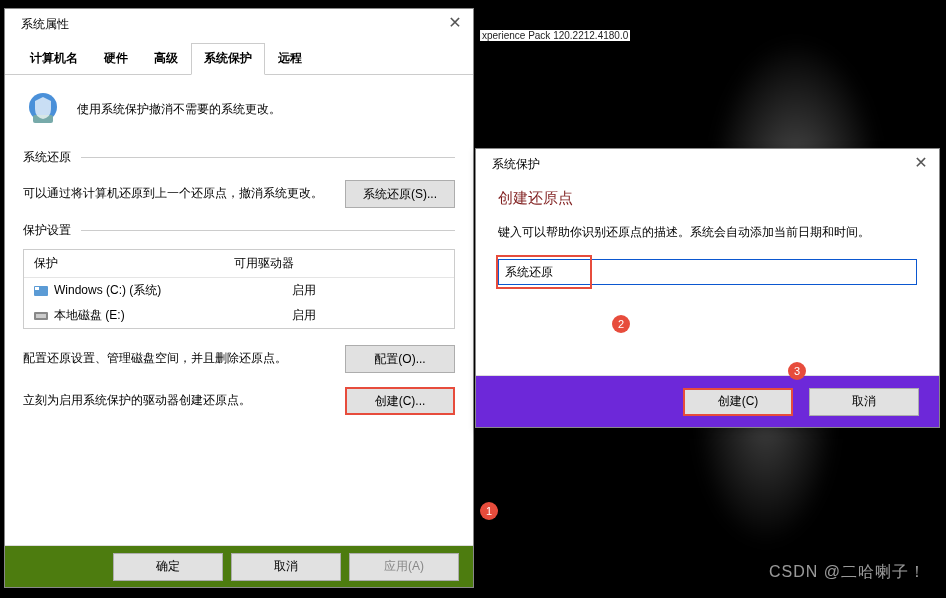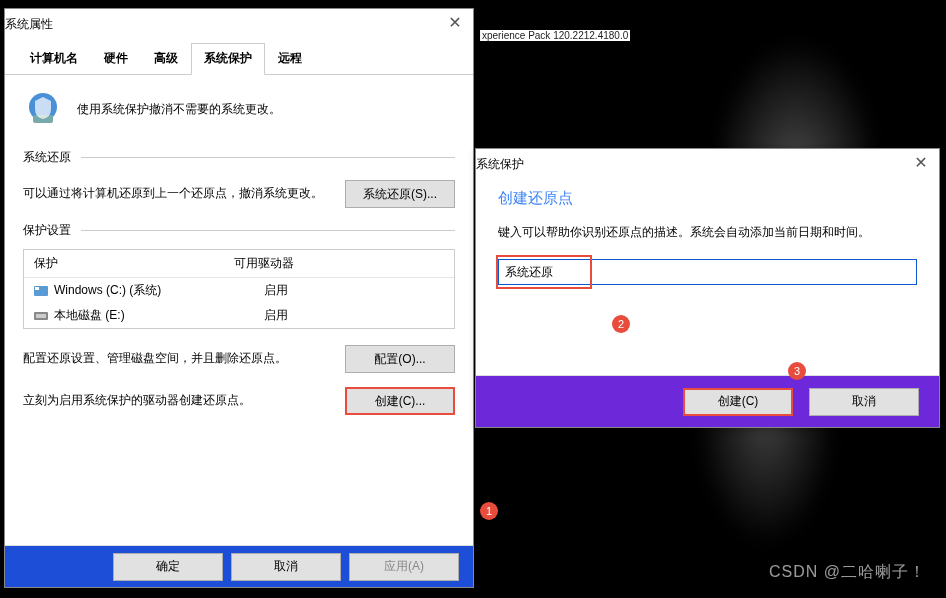--- a/index.html
+++ b/index.html
@@ -5,21 +5,21 @@
   * { box-sizing: border-box; font-family: "Microsoft YaHei", "Segoe UI", sans-serif; }
   body { margin: 0; width: 946px; height: 598px; background: #000; position: relative; overflow: hidden; }
   .smoke { position: absolute; right: 0; top: 0; width: 300px; height: 598px; background: radial-gradient(ellipse 120px 200px at 50% 30%, rgba(255,255,255,0.3), transparent 70%), radial-gradient(ellipse 100px 180px at 40% 70%, rgba(255,255,255,0.25), transparent 70%); filter: blur(8px); }
   .exp-text { position: absolute; left: 480px; top: 30px; color: #222; font-size: 10px; background: #fff; padding: 0 2px; }
   .watermark { position: absolute; right: 20px; bottom: 15px; color: rgba(255,255,255,0.6); font-size: 16px; letter-spacing: 1px; }
 
   .win { position: absolute; background: #fff; border: 1px solid #888; box-shadow: 2px 2px 8px rgba(0,0,0,0.3); }
   .win1 { left: 4px; top: 8px; width: 470px; height: 580px; }
   .win2 { left: 475px; top: 148px; width: 465px; height: 280px; }
 
-  .titlebar { height: 30px; display: flex; align-items: center; padding: 0 0; font-size: 12px; position: relative; }
+  .titlebar { height: 30px; display: flex; align-items: center; padding: 0 16px; font-size: 12px; position: relative; }
   .close-x { position: absolute; right: 8px; top: 4px; font-size: 16px; color: #555; width: 20px; height: 20px; text-align: center; line-height: 20px; cursor: pointer; }
 
   .tabs { display: flex; padding-left: 12px; border-bottom: 1px solid #ccc; font-size: 12px; margin-top: 4px; }
   .tab { padding: 6px 12px; border: 1px solid transparent; cursor: pointer; font-weight: bold; }
   .tab.active { border: 1px solid #ccc; border-bottom: 1px solid #fff; margin-bottom: -1px; background: #fff; }
 
   .content { padding: 14px 18px; font-size: 12px; }
   .intro { display: flex; align-items: center; gap: 14px; margin-bottom: 20px; }
   .shield-icon { width: 40px; height: 40px; display: flex; align-items: center; justify-content: center; }
 
@@ -28,33 +28,33 @@
 
   .row-text-btn { display: flex; align-items: center; justify-content: space-between; gap: 20px; margin: 14px 0; }
   .row-text-btn .txt { flex: 1; line-height: 1.6; }
 
   .btn { min-width: 110px; height: 28px; border: 1px solid #adadad; background: #e1e1e1; font-size: 12px; cursor: pointer; display: inline-flex; align-items: center; justify-content: center; padding: 0 14px; }
   .btn.disabled { color: #888; }
 
   .drive-table { border: 1px solid #ccc; margin: 8px 0 16px 0; }
   .dt-head { display: flex; background: #fff; border-bottom: 1px solid #e5e5e5; font-size: 12px; }
   .dt-head .col { padding: 5px 10px; }
-  .dt-row { display: flex; font-size: 12px; }
+  .dt-row { display: flex; font-size: 12px; gap: 28px; }
   .dt-row .col { padding: 4px 10px; display: flex; align-items: center; gap: 6px; }
   .col.c1 { flex: 0 0 230px; }
   .col.c2 { flex: 1; }
 
   .disk-icon { width: 14px; height: 12px; display: inline-block; }
 
-  .bottom-bar { position: absolute; left: 0; right: 0; bottom: 0; height: 42px; border-top: 1px solid #ddd; display: flex; align-items: center; justify-content: flex-end; gap: 8px; padding: 0 14px; background: #1d4ed8; }
+  .bottom-bar { position: absolute; left: 0; right: 0; bottom: 0; height: 42px; border-top: 1px solid #ddd; display: flex; align-items: center; justify-content: flex-end; gap: 8px; padding: 0 14px; background: #4d7c0f; }
 
   .red-box { border: 2px solid #e74c3c; }
   .callout { width: 18px; height: 18px; border-radius: 50%; background: #e74c3c; color: #fff; font-size: 11px; display: inline-flex; align-items: center; justify-content: center; position: absolute; }
 
-  .win2 .heading { color: #3b82f6; font-size: 15px; padding: 10px 22px 4px 22px; }
+  .win2 .heading { color: #7f1d1d; font-size: 15px; padding: 10px 22px 4px 22px; }
   .win2 .desc { font-size: 12px; padding: 12px 36px 18px 22px; }
   .win2 .input-wrap { padding: 0 22px; position: relative; }
   .win2 input[type=text] { width: 100%; height: 26px; border: 1px solid #0b57d0; padding: 0 6px; font-size: 12px; outline: none; }
   .input-redbox { position: absolute; left: 20px; top: -4px; width: 96px; height: 34px; pointer-events: none; }
   .win2 .footer { position: absolute; left: 0; right: 0; bottom: 0; height: 52px; background: #6d28d9; border-top: 1px solid #ddd; display: flex; align-items: center; justify-content: flex-end; gap: 16px; padding: 4px 20px; }
 </style>
 </head>
 <body>
 
 <div class="smoke"></div>

